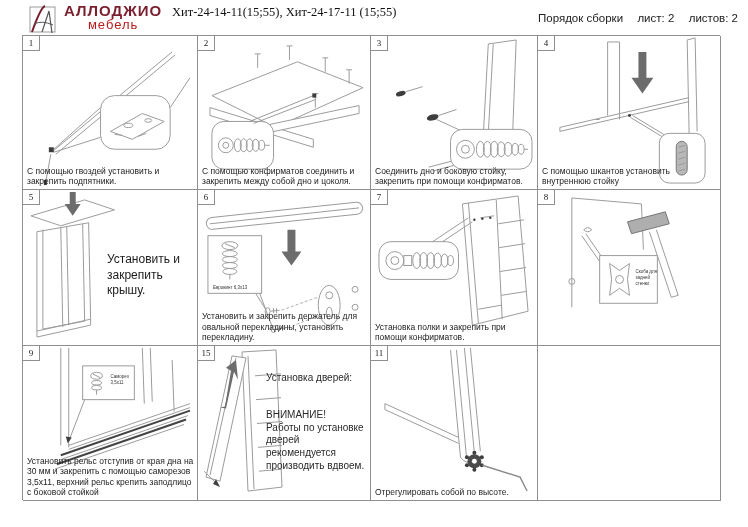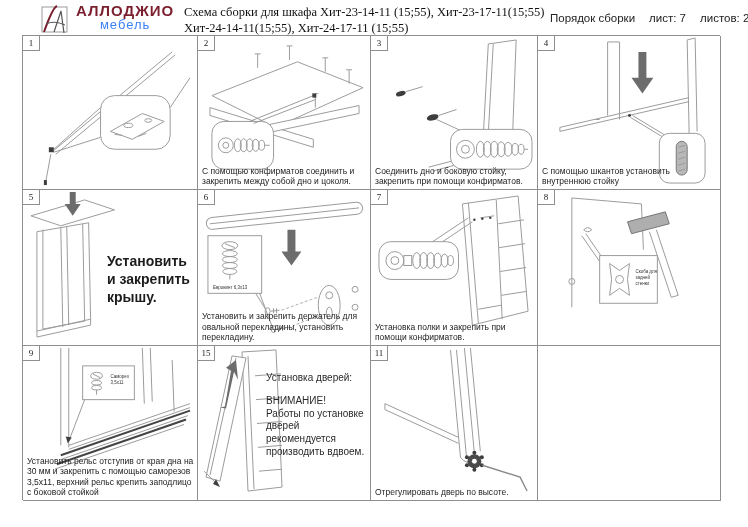--- a/index.html
+++ b/index.html
@@ -1,75 +1,74 @@
 <!DOCTYPE html>
 <html><head>
 <meta charset="utf-8">
 <style>
   html,body{margin:0;padding:0;background:#fff;}
   #page{position:relative;width:748px;height:527px;background:#fff;overflow:hidden;
         font-family:"Liberation Sans",sans-serif;color:#1c1c1c;}
   
-  #hdr{position:absolute;left:12px;top:0;width:656px;height:35px;}
+  #hdr{position:absolute;left:0;top:0;width:656px;height:35px;}
   #logo{position:absolute;left:28px;top:3px;display:flex;align-items:flex-start;}
   #logomark{width:30px;height:30px;}
   #brandcol{margin-left:6px;}
   #brand{font-weight:bold;font-size:15px;letter-spacing:1px;color:#7b1f2e;line-height:15px;}
-  #brandsub{font-size:13px;color:#3b82f6;text-align:center;line-height:14px;letter-spacing:1px;}
+  #brandsub{font-size:13px;color:#b91c1c;text-align:center;line-height:14px;letter-spacing:1px;}
   #title{position:absolute;left:172px;top:4px;width:400px;font-family:"Liberation Serif",serif;
          font-size:12.5px;line-height:1.28;color:#111;}
   #order{position:absolute;left:538px;top:12px;width:200px;font-size:11.5px;color:#222;
-         display:flex;gap:14px;align-items:baseline;}
+         display:flex;gap:14px;align-items:baseline;justify-content:space-between;}
   
   #grid{position:absolute;left:22px;top:35px;width:698px;height:465px;display:grid;
         grid-template-columns:175px 173px 167px 183px;grid-template-rows:154px 156px 155px;
         border-top:1px solid #8f8f8f;border-left:1px solid #8f8f8f;box-sizing:border-box;}
   .cell{position:relative;border-right:1px solid #8f8f8f;border-bottom:1px solid #8f8f8f;
         box-sizing:border-box;background:#fff;overflow:hidden;}
   .num{position:absolute;top:0;left:0;width:16px;height:14px;border-right:1px solid #8f8f8f;
        border-bottom:1px solid #8f8f8f;font:9px "Liberation Serif",serif;display:flex;
        align-items:center;justify-content:center;background:#fff;z-index:2;}
   .art{position:absolute;inset:0;width:100%;height:100%;}
   .cap{position:absolute;left:4px;right:2px;bottom:2px;font-size:8.5px;line-height:1.25;color:#1c1c1c;z-index:1;}
   .s{stroke:#9b9b9b;fill:none;stroke-width:1;}
   .s2{stroke:#8a8a8a;fill:none;stroke-width:1.4;}
   .sf{fill:#fff;stroke:#9b9b9b;stroke-width:1;}
   .dk{fill:#3d3d3d;stroke:none;}
   .ar{fill:#6c6c6c;stroke:none;}
   .dsh{stroke:#9b9b9b;stroke-dasharray:3 2;fill:none;stroke-width:0.8;}
   .tl{font-family:"Liberation Sans",sans-serif;font-size:4.5px;fill:#333;}
   #p10text{position:absolute;left:68px;top:26px;width:102px;font-size:10px;line-height:1.28;color:#2a2a2a;}
-  #p10text .blk{margin-bottom:10px;}
-  #cap5{position:absolute;left:84px;top:62px;width:86px;font-size:14px;line-height:1.3;color:#1c1c1c;font-weight:bold;}
+  #p10text .blk{margin-bottom:24px;}
+  #cap5{position:absolute;left:84px;top:62px;width:86px;font-size:12px;line-height:1.3;color:#1c1c1c;}
 </style>
 </head>
 <body>
 
 <div id="page">
 
   <div id="hdr">
     <div id="logo">
       <svg id="logomark" viewBox="0 0 30 30">
         <rect x="2" y="4" width="25" height="25" class="s"></rect>
         <path d="M4,29 C10,12 14,4 17,3" stroke="#7b1f2e" stroke-width="2" fill="none"></path>
         <path d="M14,29 L21,8 L24,30" stroke="#555" stroke-width="1.2" fill="none"></path>
         <path d="M6,21 Q14,17 25,22" stroke="#555" stroke-width="1" fill="none"></path>
       </svg>
       <div id="brandcol">
         <div id="brand">АЛЛОДЖИО</div>
         <div id="brandsub">мебель</div>
       </div>
     </div>
     <div id="title">
-      <div>Схема сборки для шкафа Хит-23-14-11 (15;55), Хит-23-17-11(15;55)</div>
       <div>Хит-24-14-11(15;55), Хит-24-17-11 (15;55)</div>
     </div>
     <div id="order">
       <span>Порядок сборки</span>
-      <span>лист: 7</span>
+      <span>лист: 2</span>
       <span>листов: 2</span>
     </div>
   </div>
 
   <div id="grid">
 
     <div class="cell">
       <div class="num">1</div>
       <svg class="art" viewBox="0 0 175 154" preserveAspectRatio="none">
         <line x1="30" y1="116" x2="150" y2="16" class="s"></line>
@@ -80,20 +79,21 @@
         <rect x="78" y="60" width="70" height="54" rx="14" class="sf"></rect>
         <line x1="31" y1="114" x2="78" y2="72" class="s"></line>
         <line x1="31" y1="117" x2="78" y2="102" class="s"></line>
         <line x1="148" y1="72" x2="168" y2="42" class="s"></line>
         <polygon points="88,96 120,78 142,86 110,104" class="sf"></polygon>
         <ellipse cx="106" cy="90" rx="4.5" ry="2.2" class="s"></ellipse>
         <ellipse cx="126" cy="85" rx="3.5" ry="1.8" class="s"></ellipse>
         <line x1="92" y1="99" x2="100" y2="100" class="s"></line>
         <line x1="116" y1="101" x2="124" y2="98" class="s"></line>
       </svg>
+      <div class="cap">С помощью гвоздей установить и закрепить подпятники.</div>
     </div>
 
     <div class="cell">
       <div class="num">2</div>
       <svg class="art" viewBox="0 0 173 154" preserveAspectRatio="none">
         <polygon points="14,60 100,26 166,52 78,92" class="sf"></polygon>
         <g class="s">
           <line x1="60" y1="18" x2="60" y2="32"></line>
             <line x1="57" y1="18" x2="63" y2="18"></line>
           <line x1="92" y1="10" x2="92" y2="24"></line>
@@ -369,19 +369,19 @@
           <circle cx="104" cy="116" r="2.5" fill="#fff"></circle>
           <circle cx="104" cy="107.5" r="2" class="dk"></circle>
           <circle cx="104" cy="124.5" r="2" class="dk"></circle>
           <circle cx="96.5" cy="112" r="2" class="dk"></circle>
           <circle cx="111.5" cy="112" r="2" class="dk"></circle>
           <circle cx="96.5" cy="120" r="2" class="dk"></circle>
           <circle cx="111.5" cy="120" r="2" class="dk"></circle>
         </g>
         <path d="M112,120 L150,132 L157,146" class="s2"></path>
       </svg>
-      <div class="cap">Отрегулировать дверь по высоте.</div>
+      <div class="cap">Отрегулировать собой по высоте.</div>
     </div>
 
     <div class="cell"></div>
 
   </div>
 </div>
 
 </body></html>

